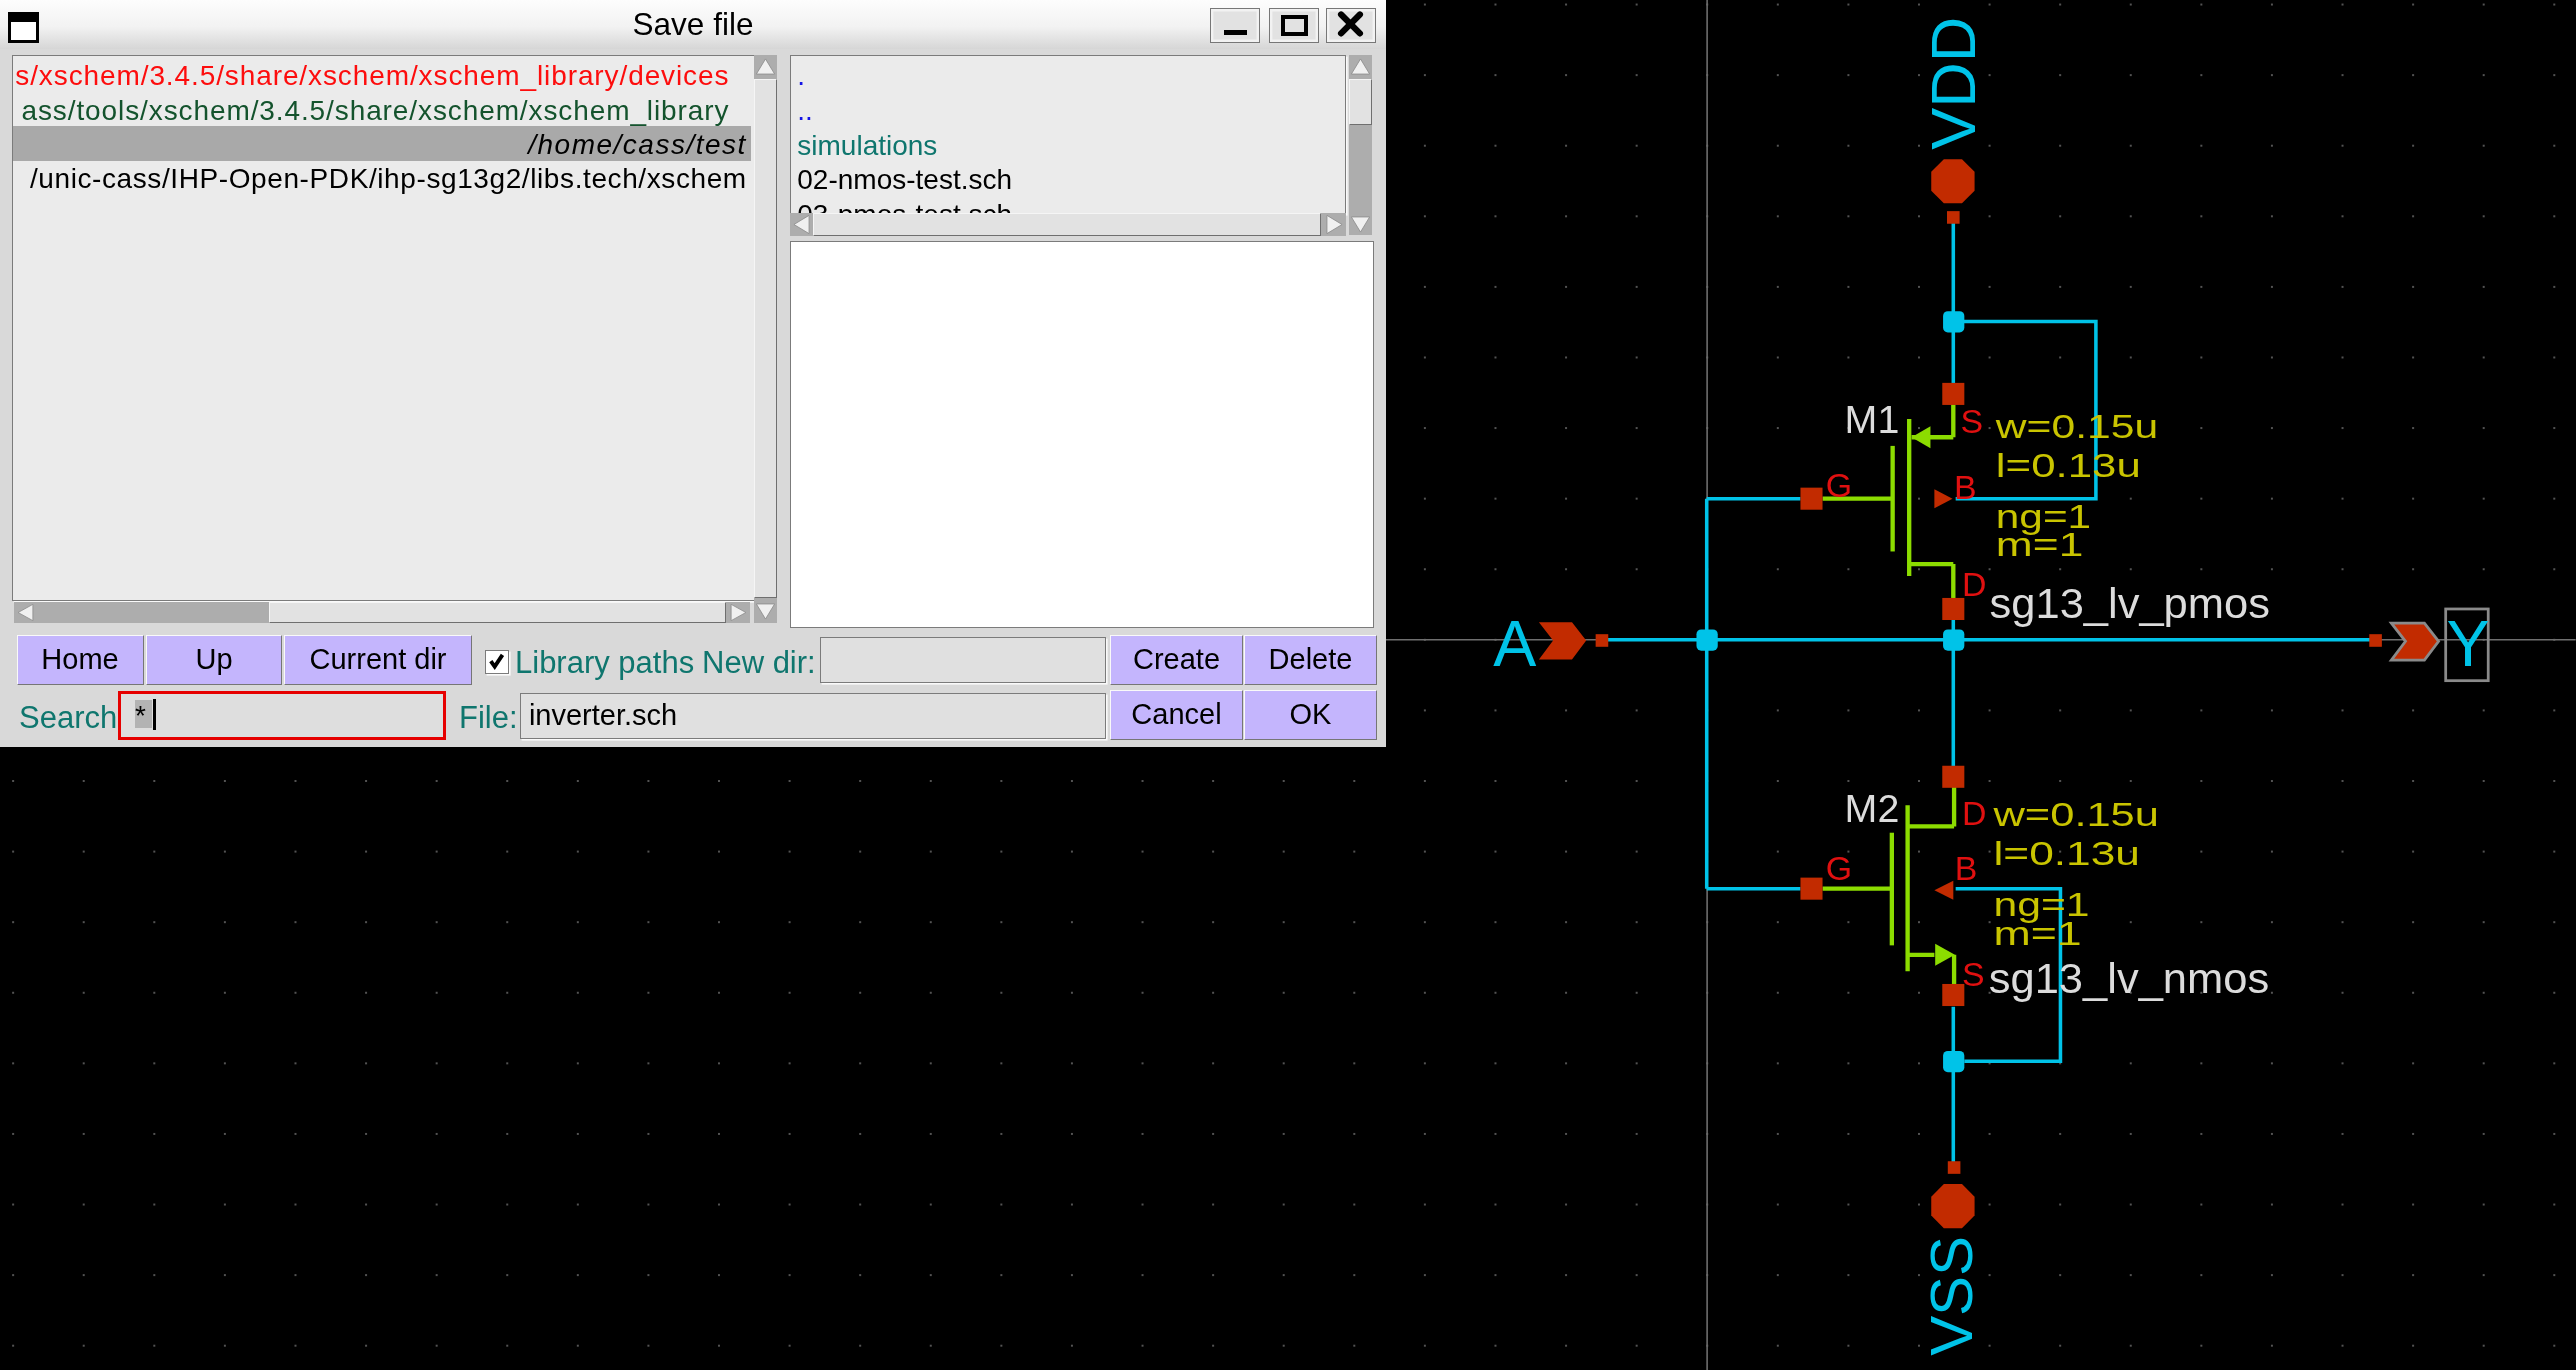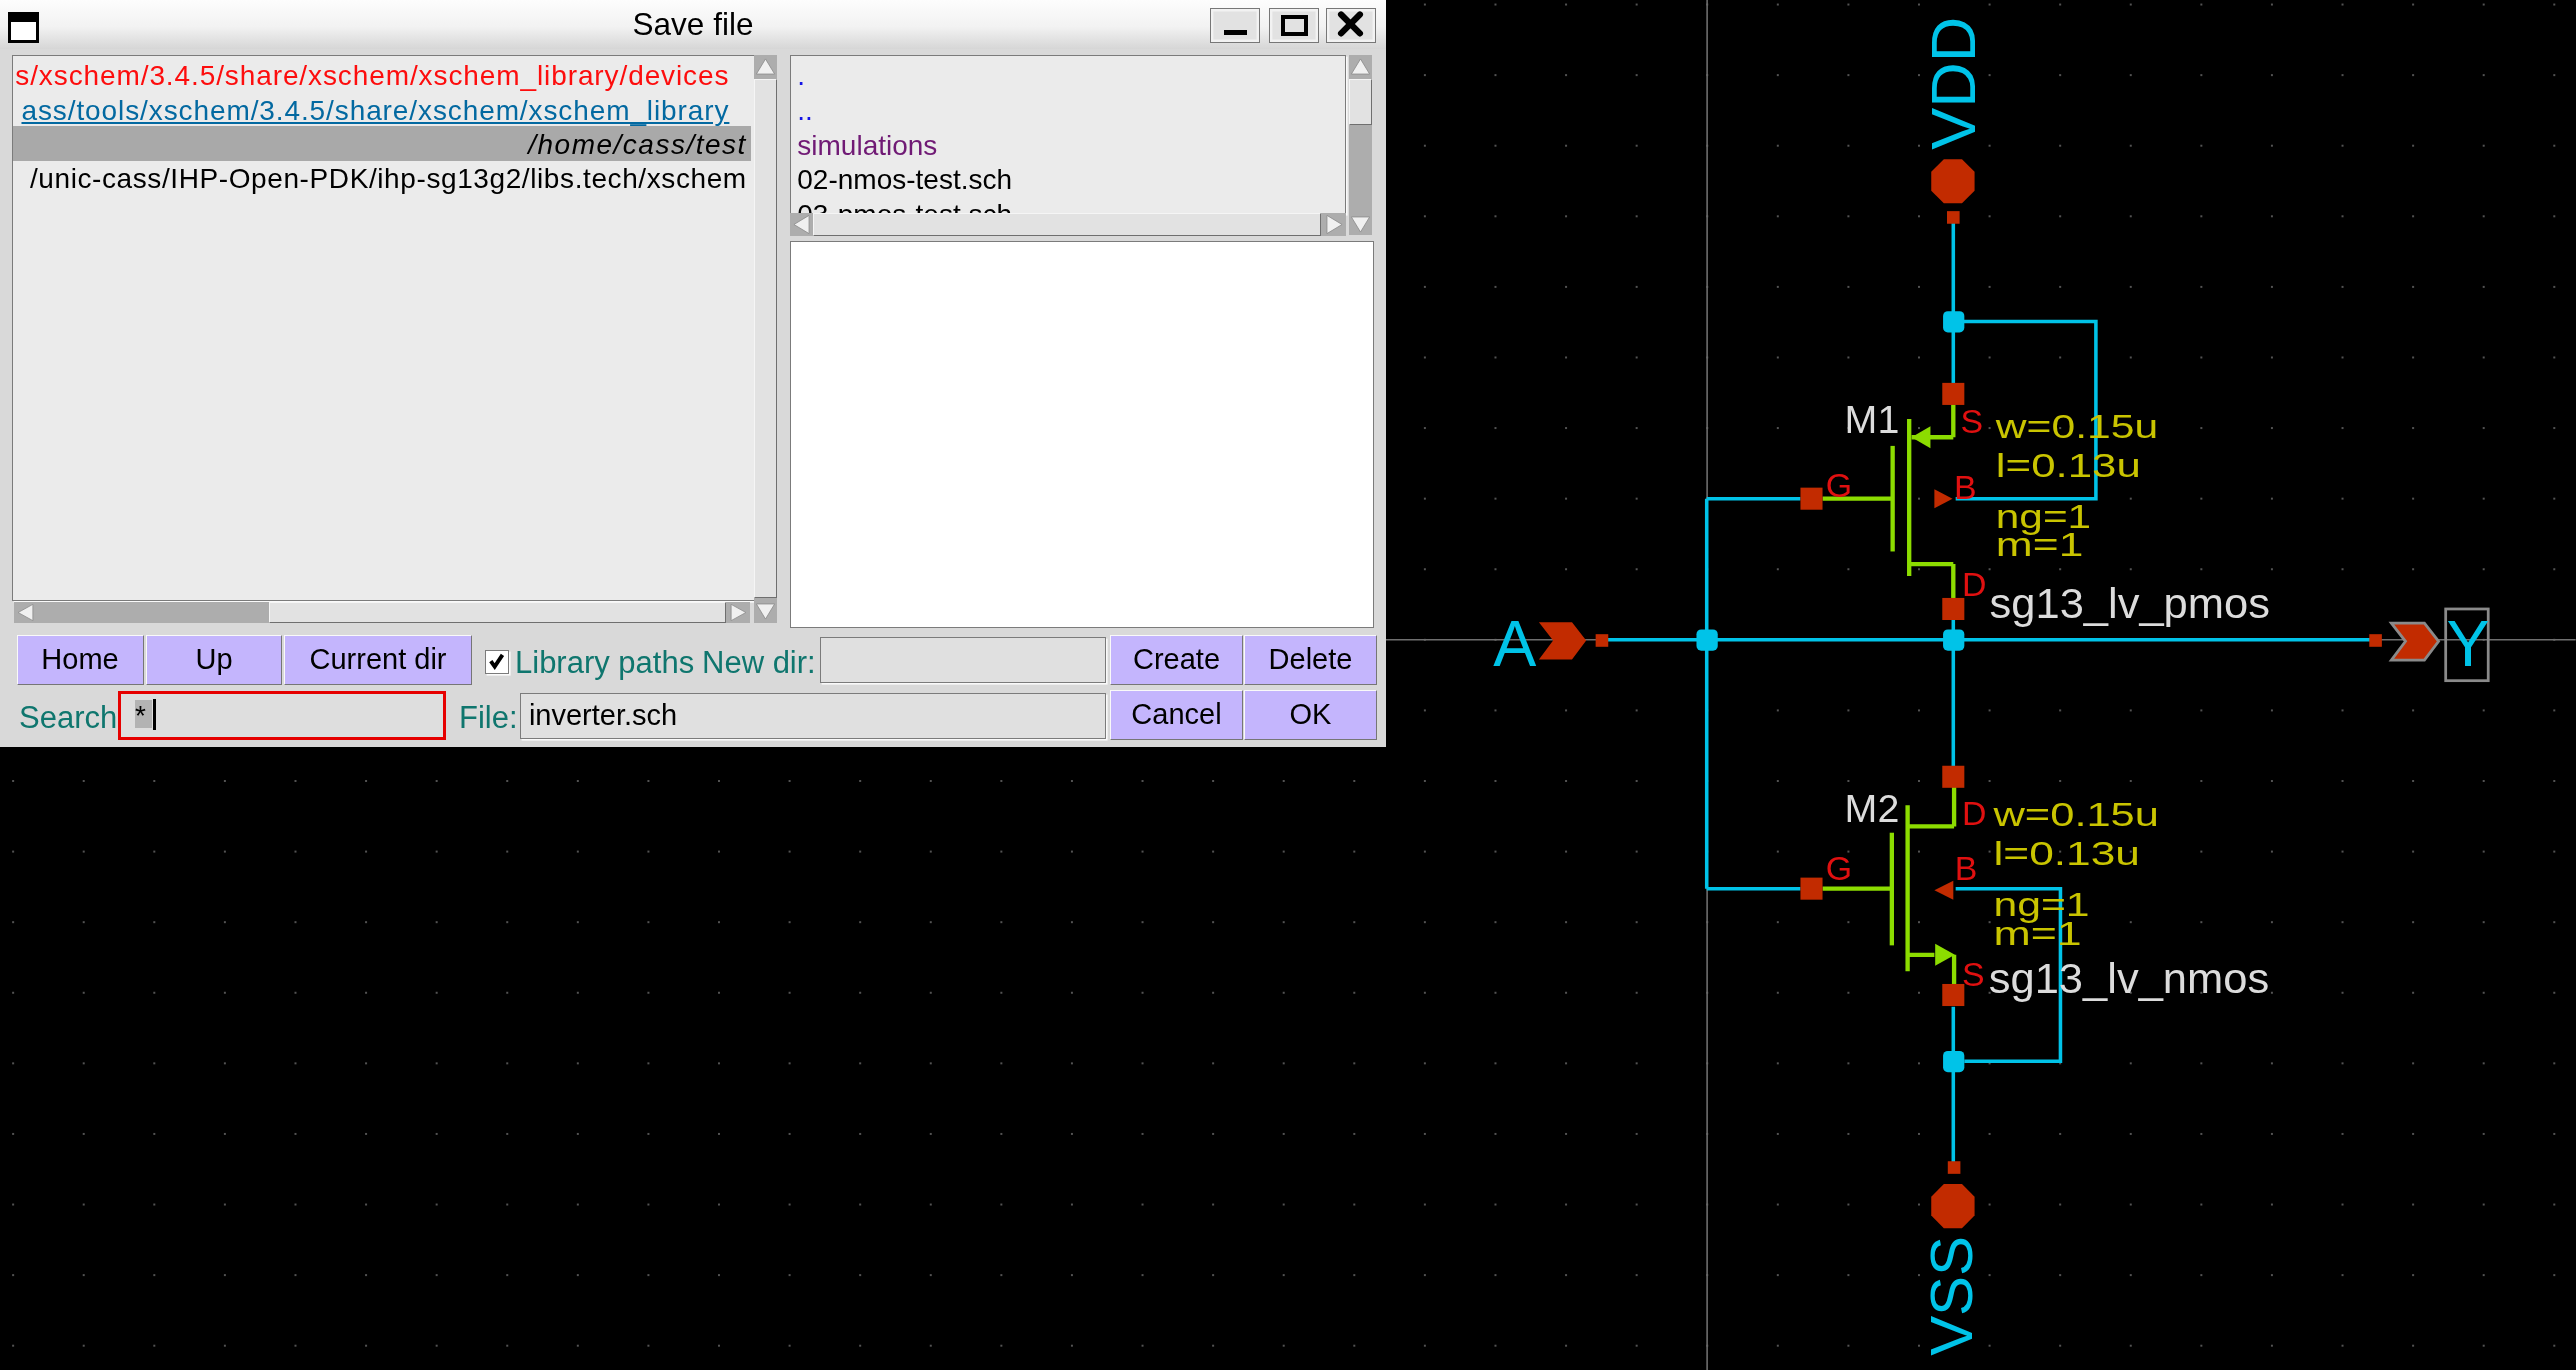--- a/index.html
+++ b/index.html
@@ -144,21 +144,21 @@
         <div class="abs" style="left:11px;top:6.3px;width:27px;height:20.5px;border:4.7px solid #000;box-sizing:border-box;background:#e2e2e2;"></div>
       </div>
  <div class="tbtn" style="left:1326px;">
   <svg width="47" height="31.5" style="position:absolute;left:0;top:0" viewBox="0 0 60 40">
           <path d="M18 7 L42 31 M42 7 L18 31" stroke="#000" stroke-width="8" stroke-linecap="round"></path>
         </svg>
  </div>
 
  <div class="lbox" style="left:11.8px;top:55px;width:743px;height:546px;">
    <div class="row" style="right:24.4px;top:2.4px;color:#fd0d0d;letter-spacing:0.9px;">s/xschem/3.4.5/share/xschem/xschem_library/devices</div>
-   <div class="row" style="right:24.4px;top:37px;color:#0369a1;letter-spacing:0.9px;text-decoration:underline;">ass/tools/xschem/3.4.5/share/xschem/xschem_library</div>
+   <div class="row" style="right:24.4px;top:37px;color:#14532d;letter-spacing:0.9px;">ass/tools/xschem/3.4.5/share/xschem/xschem_library</div>
    <div class="abs" style="left:0px;top:70px;right:3.2px;height:35px;background:#a9a9a9;"></div>
    <div class="row" style="right:7px;top:71px;color:#000;letter-spacing:1.5px;font-style:italic;">/home/cass/test</div>
    <div class="row" style="right:7px;top:105px;color:#000;letter-spacing:0.6px;">/unic-cass/IHP-Open-PDK/ihp-sg13g2/libs.tech/xschem</div>
  </div>
 
  <div class="sb" style="left:754px;top:55px;width:23px;height:568px;">
    <svg width="23" height="23" style="position:absolute;top:0;left:0" viewBox="0 0 29 29">
           <polygon points="14.5,5 26,24 3,24" fill="#f0f0f0" stroke="#8a8a8a" stroke-width="1"></polygon>
         </svg>
    <div class="slider" style="left:0px;top:24.4px;width:23px;height:519px;"></div>
@@ -173,21 +173,21 @@
         </svg>
    <div class="slider" style="left:255px;top:0px;width:457px;height:21px;"></div>
    <svg width="23" height="21" style="position:absolute;top:0;left:713px" viewBox="0 0 29 27">
           <polygon points="24,13.5 5,3 5,24" fill="#f0f0f0" stroke="#8a8a8a" stroke-width="1"></polygon>
         </svg>
  </div>
 
  <div class="lbox" style="left:790px;top:55px;width:556px;height:159px;">
    <div class="row" style="left:6.3px;top:2.4px;color:#1414e6;">.</div>
    <div class="row" style="left:6.3px;top:37px;color:#1414e6;">..</div>
-   <div class="row" style="left:6.3px;top:72px;color:#701a75;">simulations</div>
+   <div class="row" style="left:6.3px;top:72px;color:#0f766e;">simulations</div>
    <div class="row" style="left:6.3px;top:106px;color:#000;">02-nmos-test.sch</div>
    <div class="row" style="left:6.3px;top:141px;color:#000;">03-pmos-test.sch</div>
  </div>
 
  <div class="sb" style="left:1349px;top:55px;width:23px;height:180px;">
    <svg width="23" height="23" style="position:absolute;top:0;left:0" viewBox="0 0 29 29">
           <polygon points="14.5,5 26,24 3,24" fill="#f0f0f0" stroke="#8a8a8a" stroke-width="1"></polygon>
         </svg>
    <div class="slider" style="left:0px;top:24.4px;width:23px;height:46px;"></div>
    <svg width="23" height="23" style="position:absolute;top:158px;left:0" viewBox="0 0 29 29">

